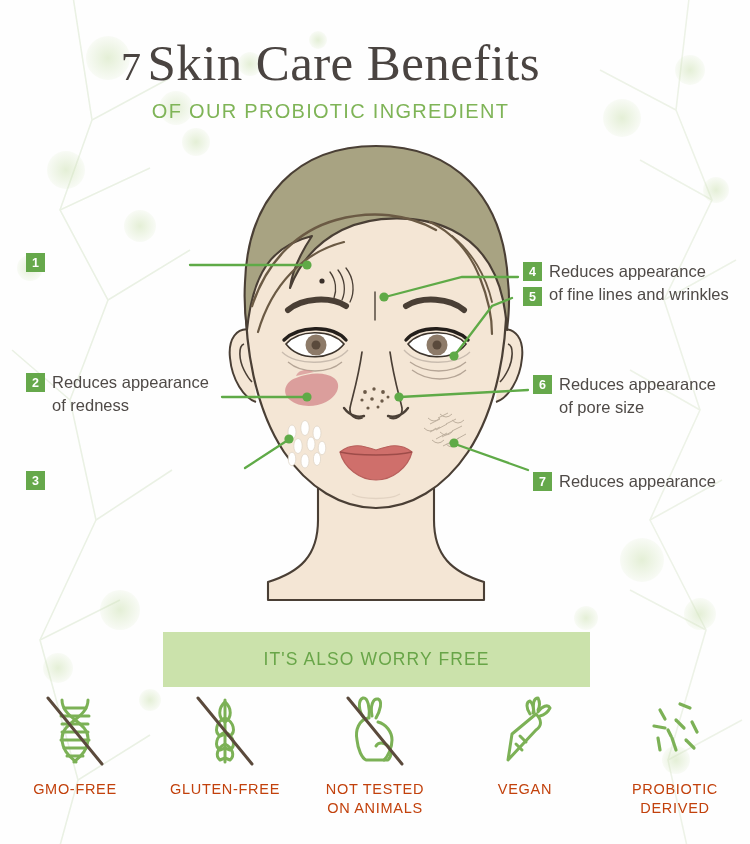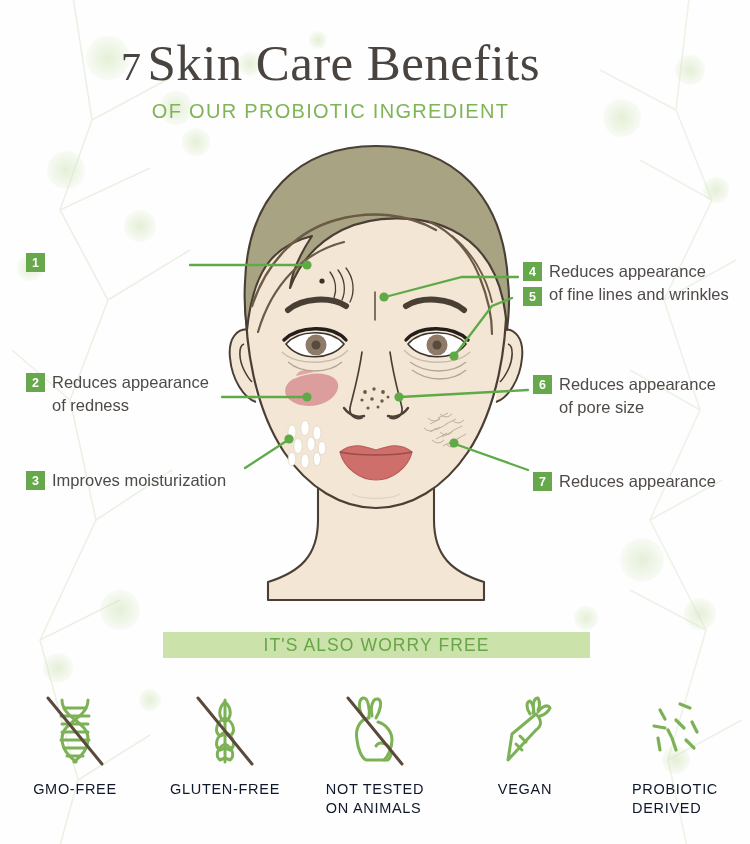--- a/index.html
+++ b/index.html
@@ -70,21 +70,21 @@
   .lbl2 { left:26px;  top:371px; }
   .lbl3 { left:26px;  top:469px; }
   .lbl4 { left:523px; top:260px; }
   .lbl6 { left:533px; top:373px; }
   .lbl7 { left:533px; top:470px; }
 
   
   .banner {
     position:absolute;
     left:163px; top:632px;
-    width:427px; height:26px;
+    width:427px; height:55px;
     background:#cbe2ab;
     display:flex; align-items:center; justify-content:center;
     z-index:5;
   }
   .banner span {
     font-size:17.5px;
     letter-spacing:1.1px;
     color:#68a548;
   }
 
@@ -100,22 +100,22 @@
     flex:1 1 0;
     display:flex;
     flex-direction:column;
     align-items:center;
   }
   .icon-art { height:76px; display:flex; align-items:center; justify-content:center; }
   .icon-label {
     margin-top:12px;
     font-size:14.5px;
     letter-spacing:0.7px;
-    color:#0f172a;
-    text-align:left;
+    color:#c2410c;
+    text-align:center;
     line-height:1.28;
     white-space:pre-line;
   }
 </style>
 </head>
 <body>
 
 <div id="stage">
 
   <svg class="bg-deco" width="750" height="844" viewBox="0 0 750 844">
@@ -316,23 +316,20 @@
   <div class="label lbl2">
     <div class="badge">2</div>
     <div class="txt">
       <div>Reduces appearance</div>
       <div>of redness</div>
     </div>
   </div>
 
   <div class="label lbl3">
     <div class="badge">3</div>
-    <div class="txt">
-      <div>Improves moisturization</div>
-    </div>
   </div>
 
   <div class="label lbl4">
     <div class="badge-col">
       <div class="badge">4</div>
       <div class="badge">5</div>
     </div>
     <div class="txt">
       <div>Reduces appearance</div>
       <div>of fine lines and wrinkles</div>

